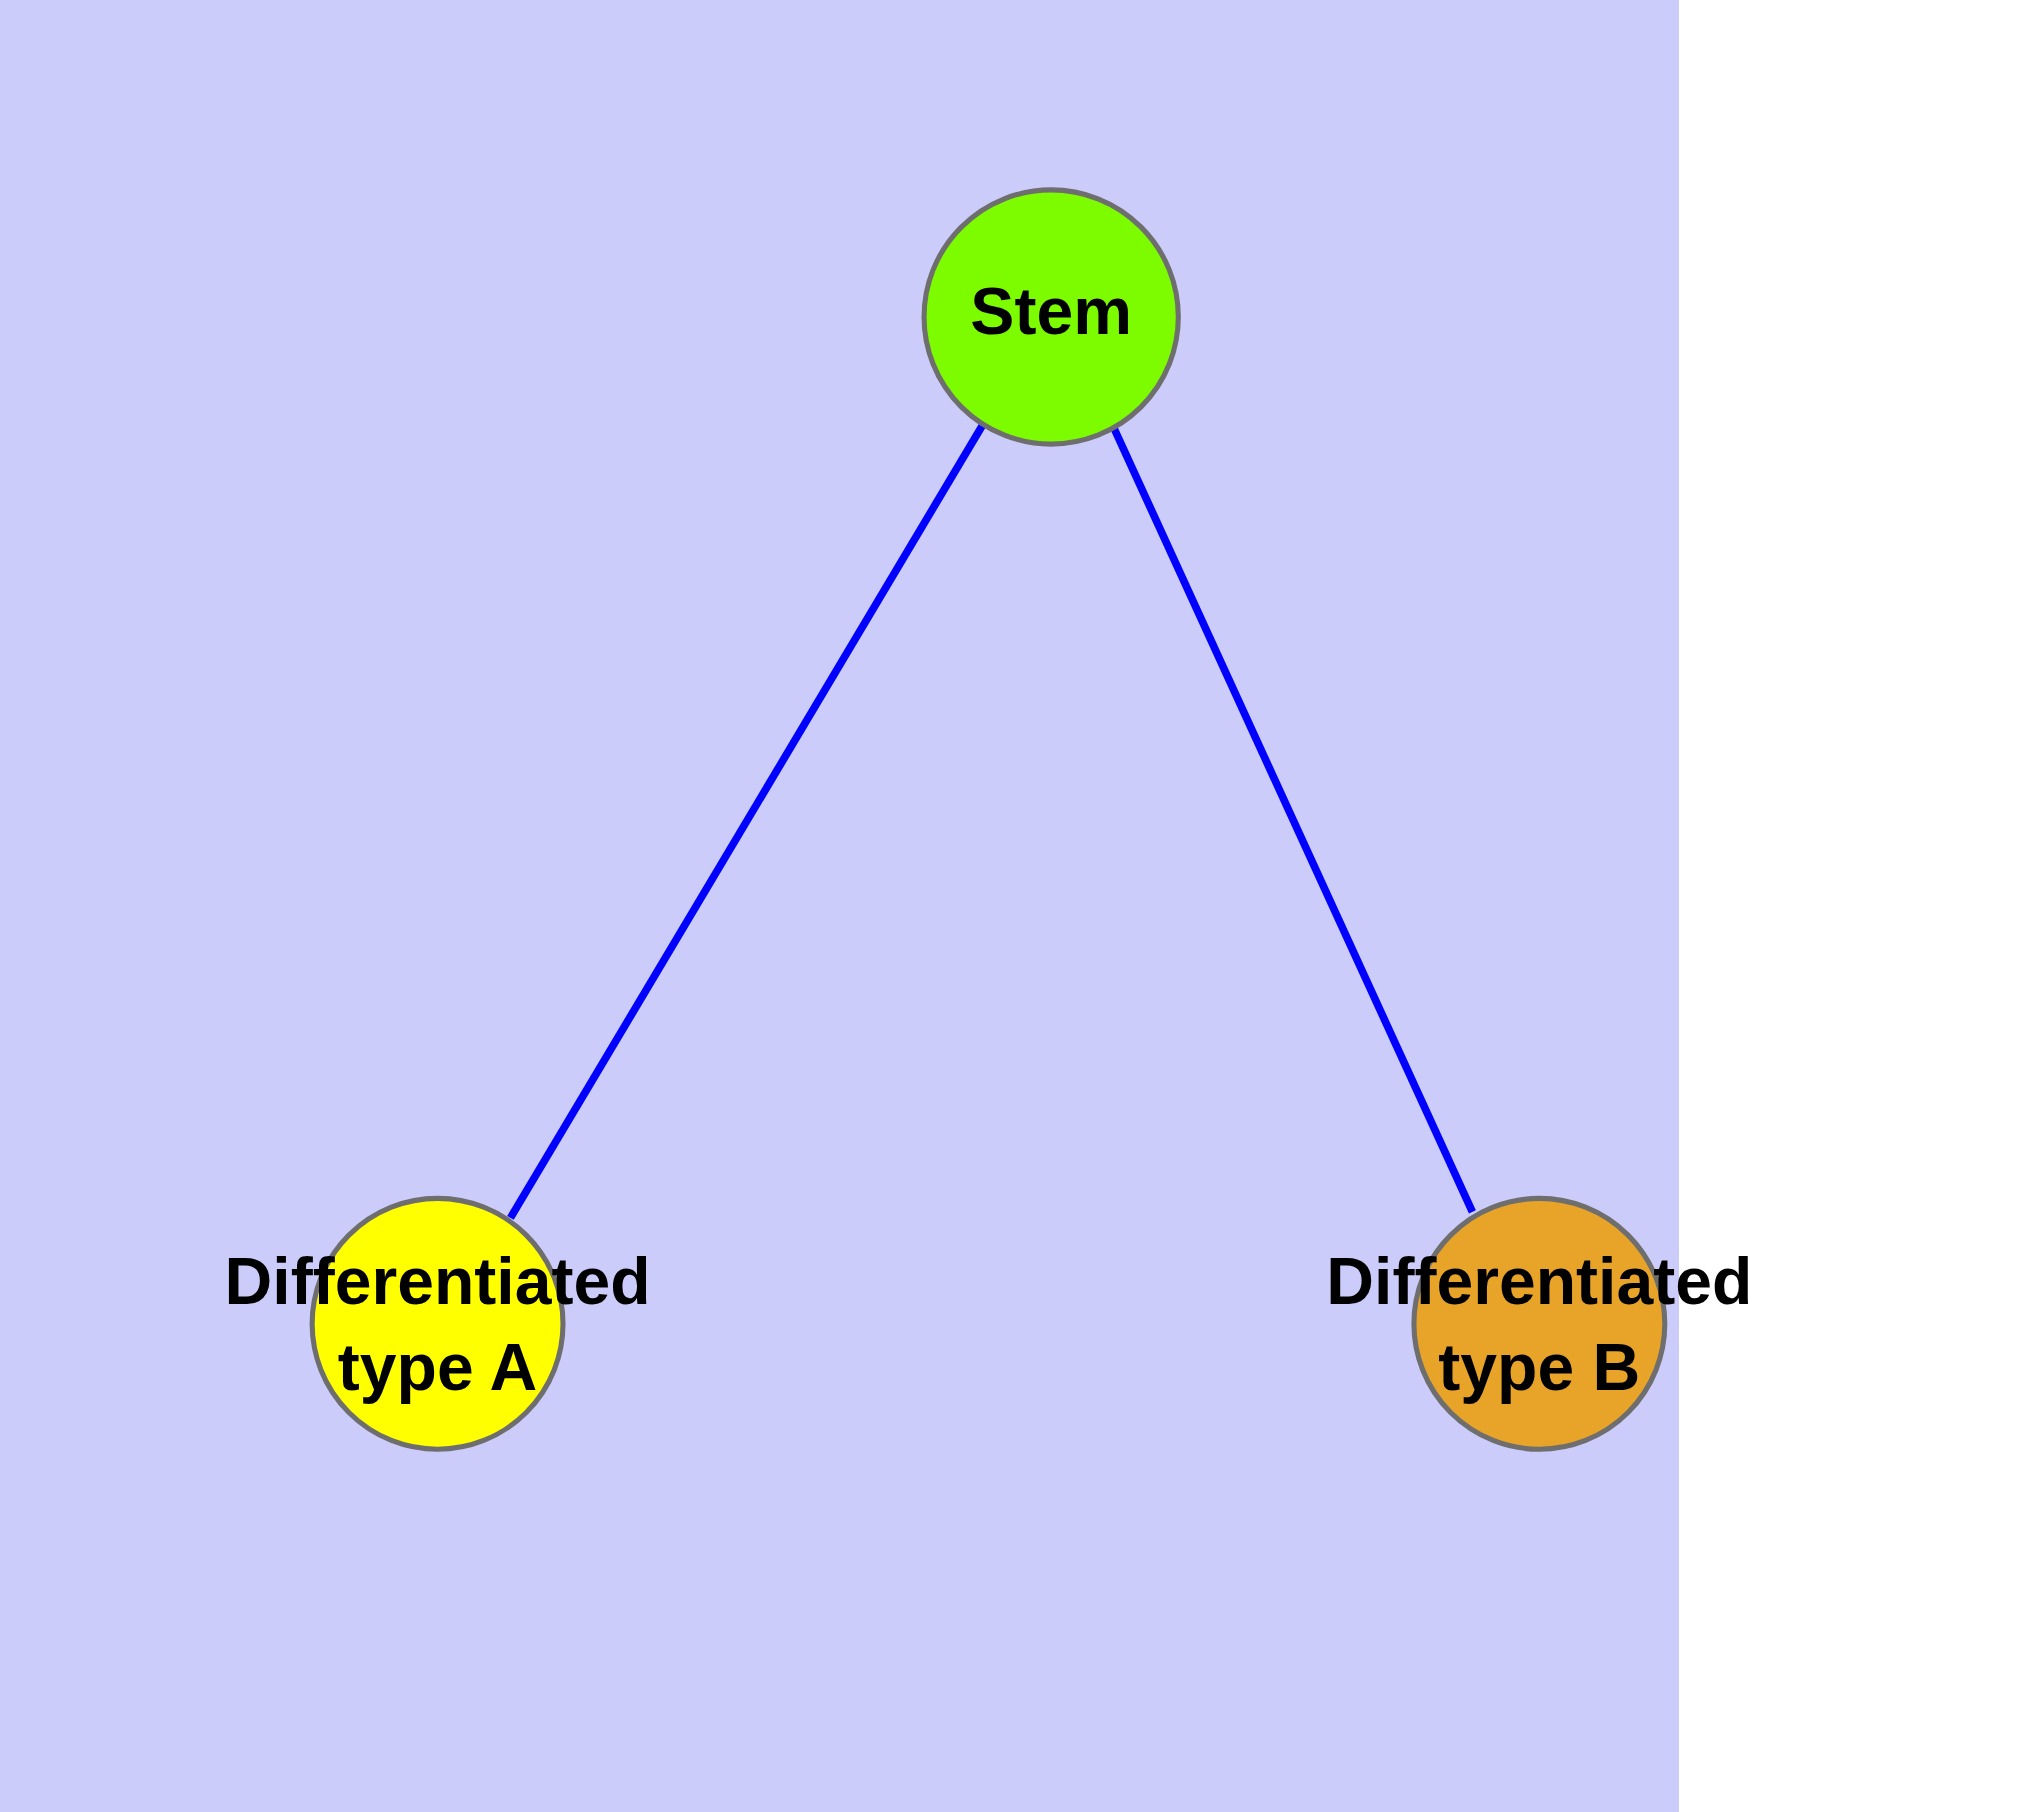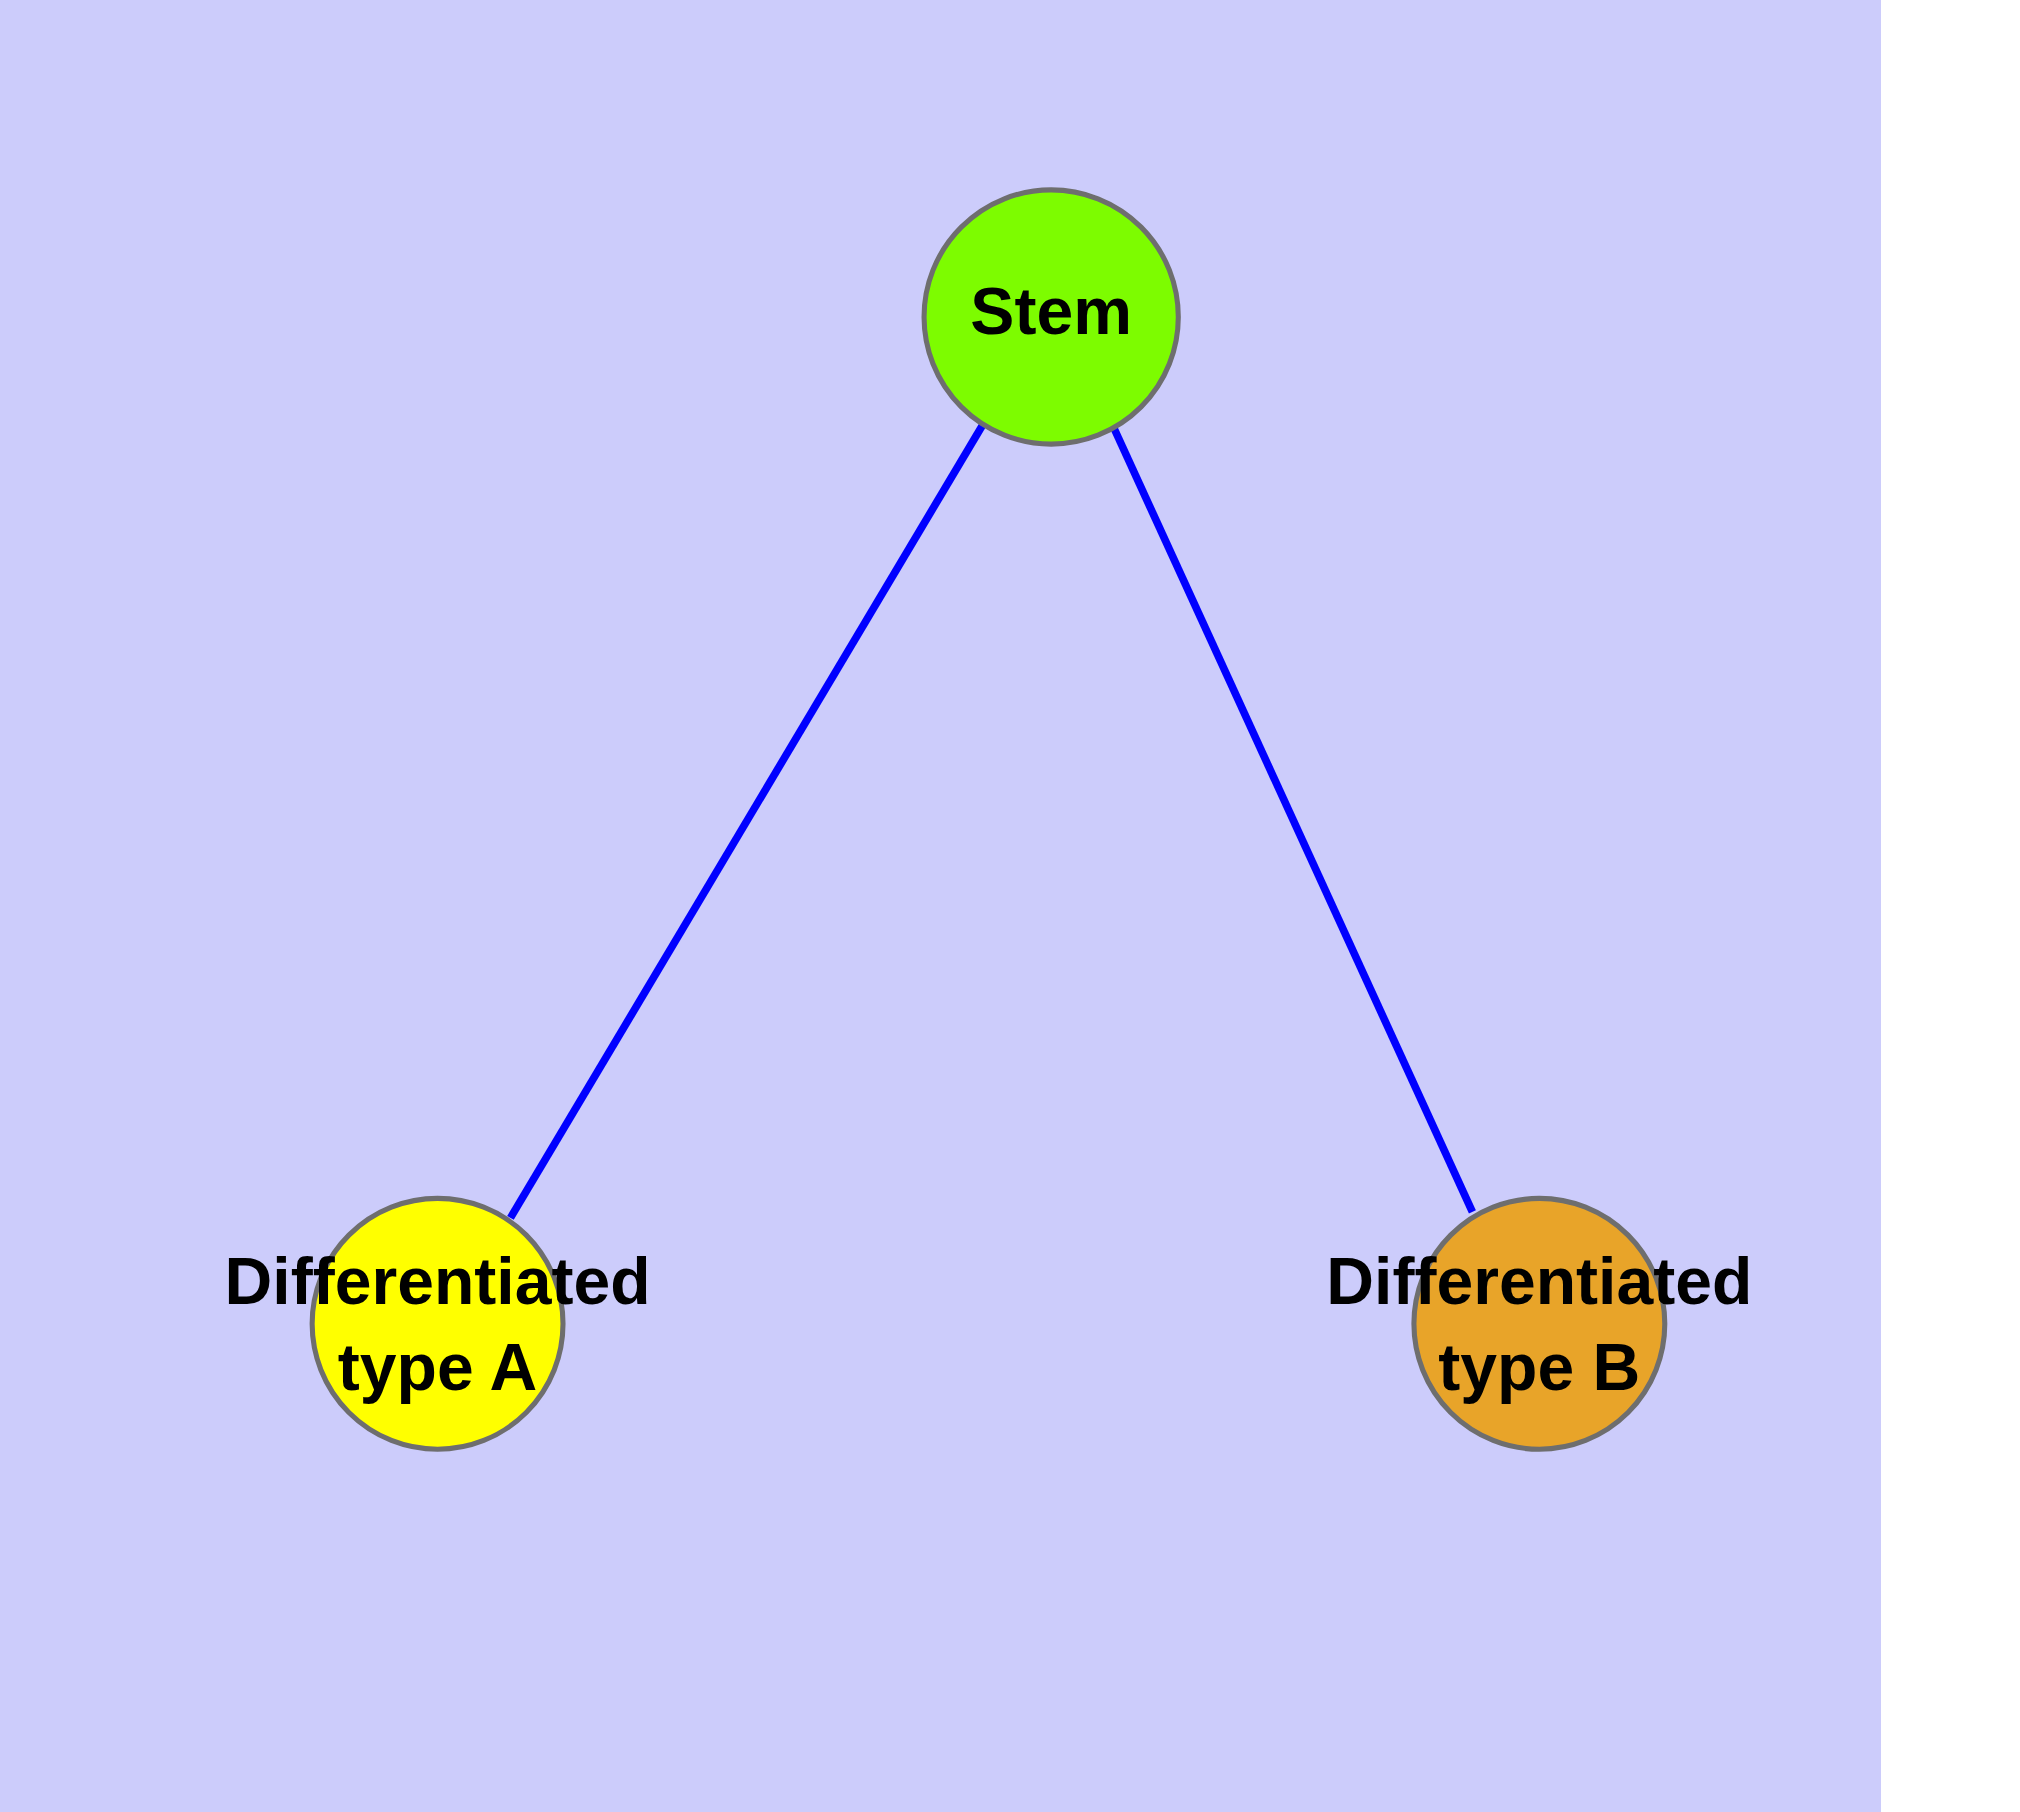--- a/index.html
+++ b/index.html
@@ -7,21 +7,21 @@
     padding: 0;
   }
   body {
     width: 2021px;
     height: 1812px;
     overflow: hidden;
     font-family: "Liberation Sans", sans-serif;
   }
   #canvas {
     position: relative;
-    width: 1881px;
+    width: 1679px;
     height: 1812px;
     background: #ccccfb;
   }
   #graph-svg {
     position: absolute;
     left: 0;
     top: 0;
     width: 2021px;
     height: 1812px;
     display: block;

